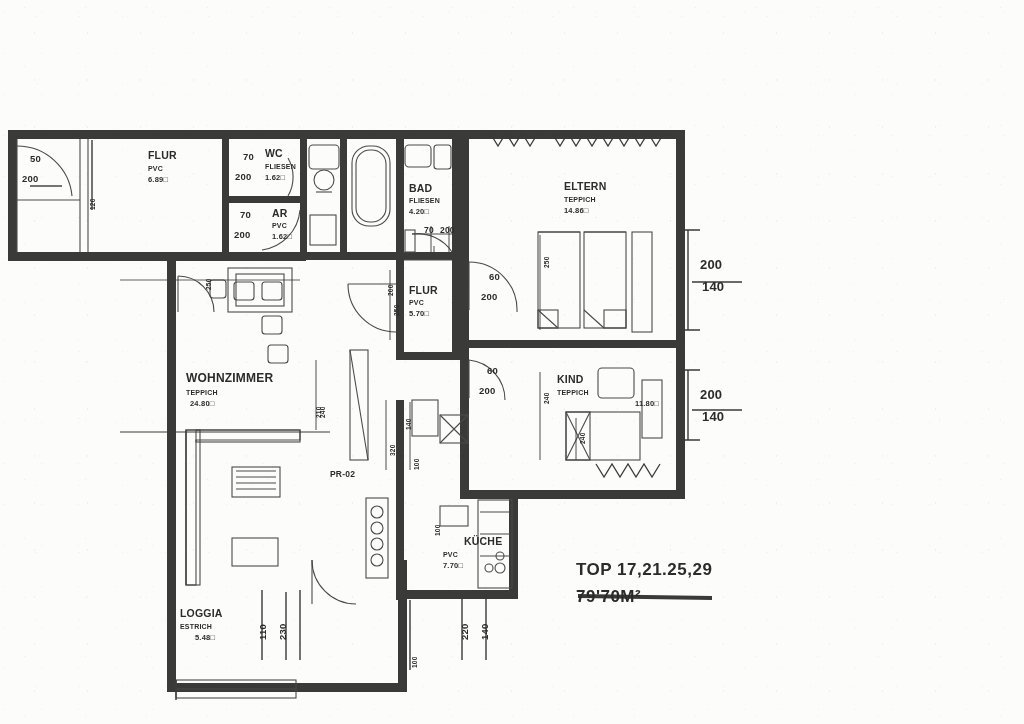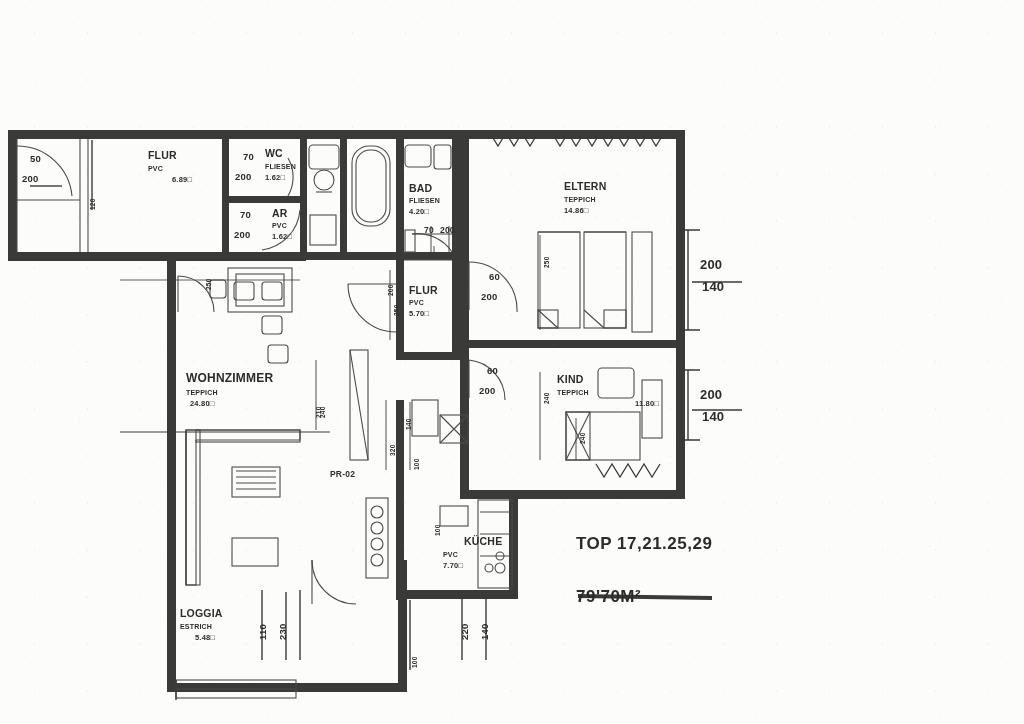--- a/index.html
+++ b/index.html
@@ -250,21 +250,21 @@
     <path d="M449 226 L449 252" stroke-width="0.9"></path>
   </g>
 
   <g>
     <path d="M578 596 L712 598" stroke="#3a3a38" stroke-width="4" fill="none"></path>
   </g>
 </svg>
 
 <div class="lbl room-name" style="left:148px;top:150px;">FLUR</div>
 <div class="lbl room-mat" style="left:148px;top:165px;">PVC</div>
-<div class="lbl room-area" style="left:148px;top:176px;margin-left:24px;">6.89□</div>
+<div class="lbl room-area" style="left:148px;top:176px;">6.89□</div>
 
 <div class="lbl room-name" style="left:265px;top:148px;">WC</div>
 <div class="lbl room-mat" style="left:265px;top:163px;">FLIESEN</div>
 <div class="lbl room-area" style="left:265px;top:174px;">1.62□</div>
 
 <div class="lbl room-name" style="left:272px;top:208px;">AR</div>
 <div class="lbl room-mat" style="left:272px;top:222px;">PVC</div>
 <div class="lbl room-area" style="left:272px;top:233px;">1.62□</div>
 
 <div class="lbl room-name" style="left:409px;top:183px;">BAD</div>
@@ -335,16 +335,16 @@
 <div class="lbl tinynum rot" style="left:390px;top:456px;">320</div>
 <div class="lbl tinynum rot" style="left:406px;top:430px;">140</div>
 <div class="lbl tinynum rot" style="left:414px;top:470px;">100</div>
 <div class="lbl tinynum rot" style="left:206px;top:290px;">250</div>
 <div class="lbl tinynum rot" style="left:316px;top:418px;">210</div>
 <div class="lbl tinynum rot" style="left:388px;top:296px;">200</div>
 <div class="lbl tinynum rot" style="left:435px;top:536px;">100</div>
 <div class="lbl tinynum rot" style="left:90px;top:210px;">120</div>
 <div class="lbl tinynum rot" style="left:412px;top:668px;">100</div>
 
-<div class="lbl title-main" style="left:576px;top:535px;text-align:right;">TOP 17,21.25,29</div>
+<div class="lbl title-main" style="left:576px;top:561px;text-align:right;">TOP 17,21.25,29</div>
 <div class="lbl title-sub" style="left:576px;top:580px;">79'70M²</div>
 
 <div class="grain"></div>
 
 </body></html>

